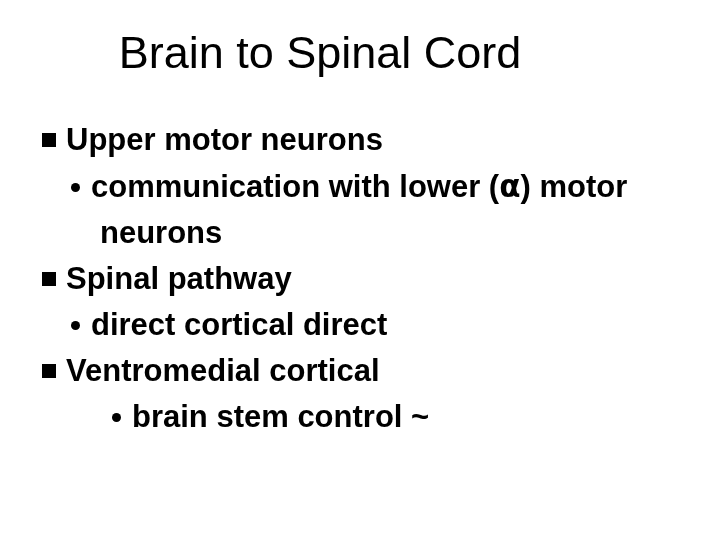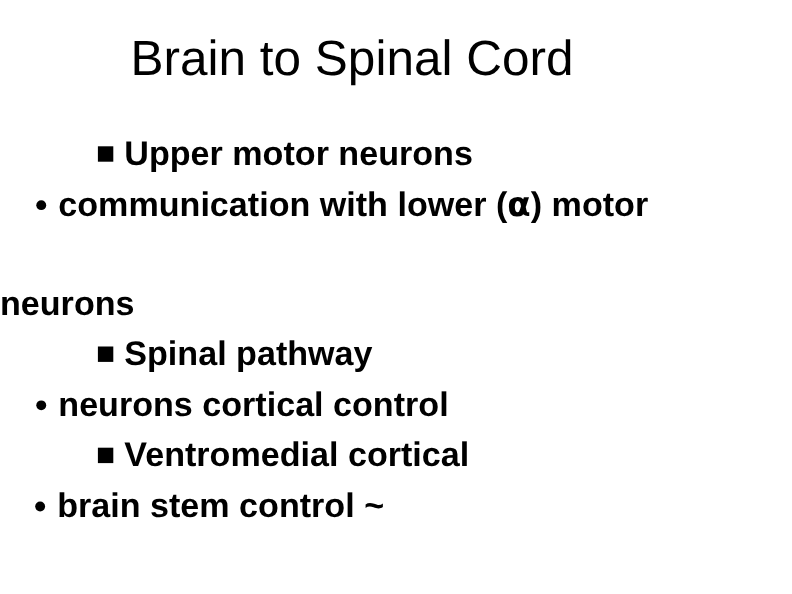--- a/index.html
+++ b/index.html
@@ -43,31 +43,30 @@
   .bullet-row {
     position: relative;
     display: block;
     font-size: 31px;
     font-weight: bold;
     line-height: 46px;
     color: #000000;
     white-space: nowrap;
   }
   .lvl1 {
-    padding-left: 58px;
-    margin-left: 31px;
+    padding-left: 42px;
   }
   .lvl2 {
-    padding-left: 33px;
+    padding-left: 71px;
   }
   .lvl2b {
-    padding-left: 32px;
+    padding-left: 112px;
   }
   .cont {
-    margin-top: 44px;
+    padding-left: 100px;
   }
   .marker {
     display: inline-block;
     vertical-align: baseline;
     color: #000000;
   }
   .marker-square {
     width: 14px;
     height: 14px;
     background: #000000;
@@ -114,21 +113,21 @@
 
     <div class="bullet-row cont">
       <span class="txt">neurons</span>
     </div>
 
     <div class="bullet-row lvl1">
       <span class="marker marker-square marker-inline"></span><span class="txt">Spinal pathway</span>
     </div>
 
     <div class="bullet-row lvl2">
-      <span class="marker marker-dot marker-inline"></span><span class="txt">neurons cortical control</span>
+      <span class="marker marker-dot marker-inline"></span><span class="txt">direct cortical direct</span>
     </div>
 
     <div class="bullet-row lvl1">
       <span class="marker marker-square marker-inline"></span><span class="txt">Ventromedial cortical</span>
     </div>
 
     <div class="bullet-row lvl2b">
       <span class="marker marker-dot marker-inline"></span><span class="txt">brain stem control ~</span>
     </div>
 

